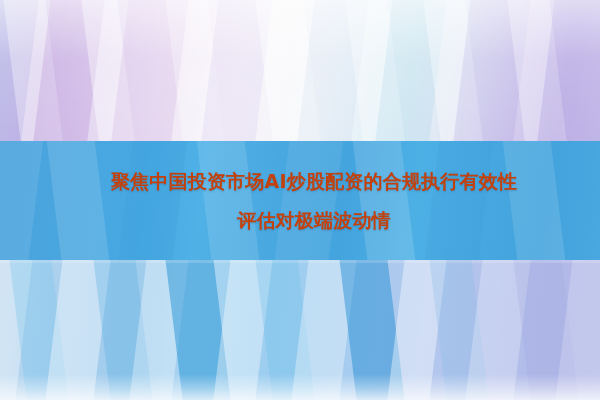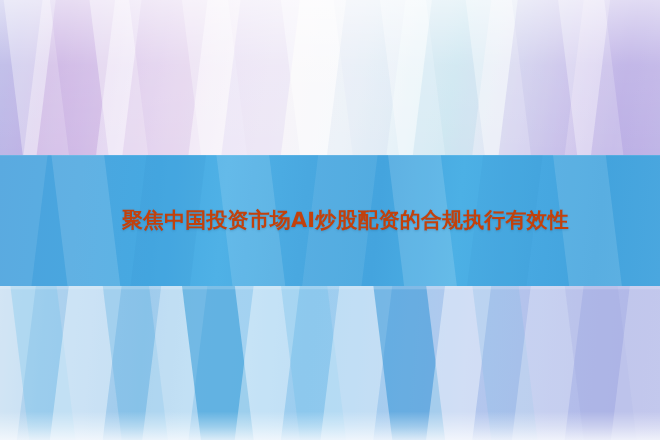--- a/index.html
+++ b/index.html
@@ -187,15 +187,16 @@
         <div class="shard" style="left: 34%; width: 8%; background: rgba(255, 255, 255, 0.12); transform: skewX(7deg);"></div>
         <div class="shard" style="left: 47%; width: 9%; background: rgba(255, 255, 255, 0.08); transform: skewX(-7deg);"></div>
         <div class="shard" style="left: 60%; width: 8%; background: rgba(255, 255, 255, 0.14); transform: skewX(7deg);"></div>
         <div class="shard" style="left: 72%; width: 9%; background: rgba(30, 120, 180, 0.06); transform: skewX(-7deg);"></div>
         <div class="shard" style="left: 85%; width: 8%; background: rgba(255, 255, 255, 0.12); transform: skewX(7deg);"></div>
       </div>
   </div>
 
   <div class="band-text">
     <div class="band-line">聚焦中国投资市场AI炒股配资的合规执行有效性</div>
+    <div class="band-line">评估对极端波动情</div>
   </div>
 
 </div>
 
 </body></html>

